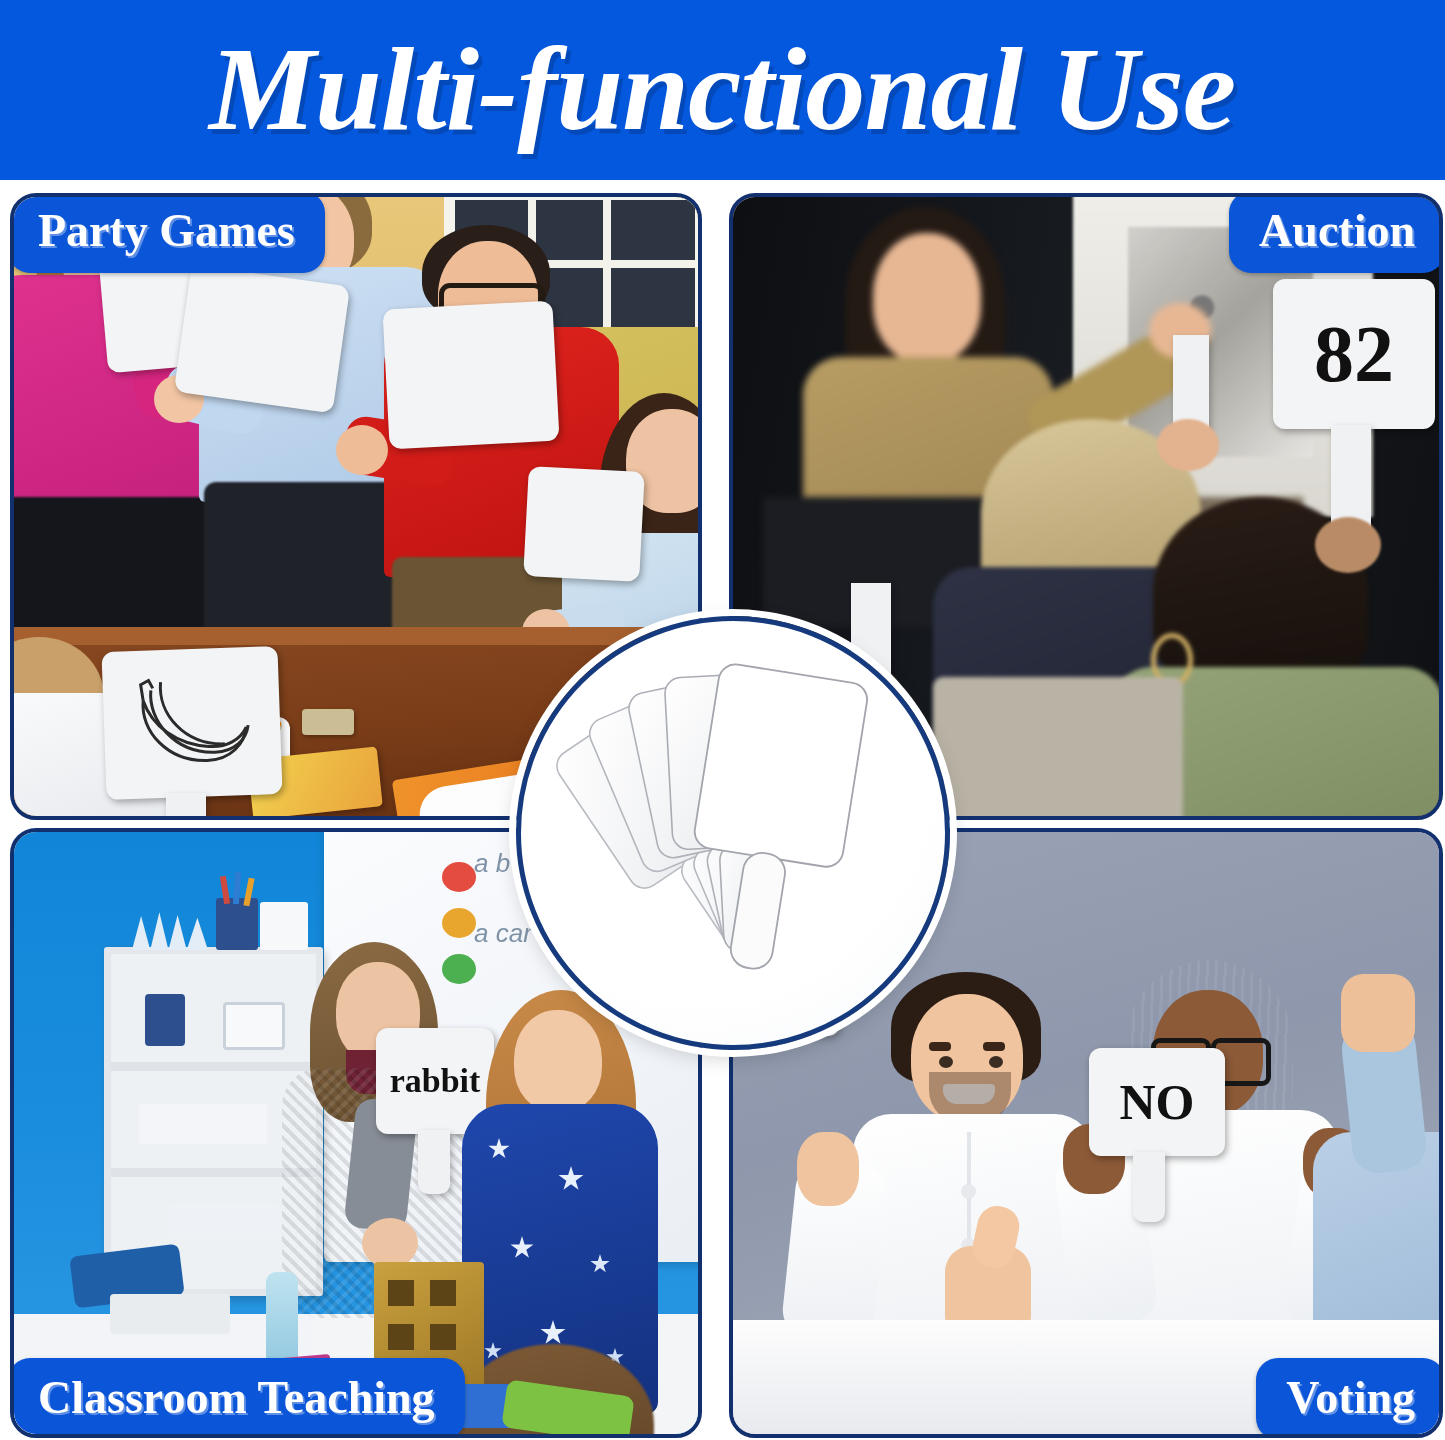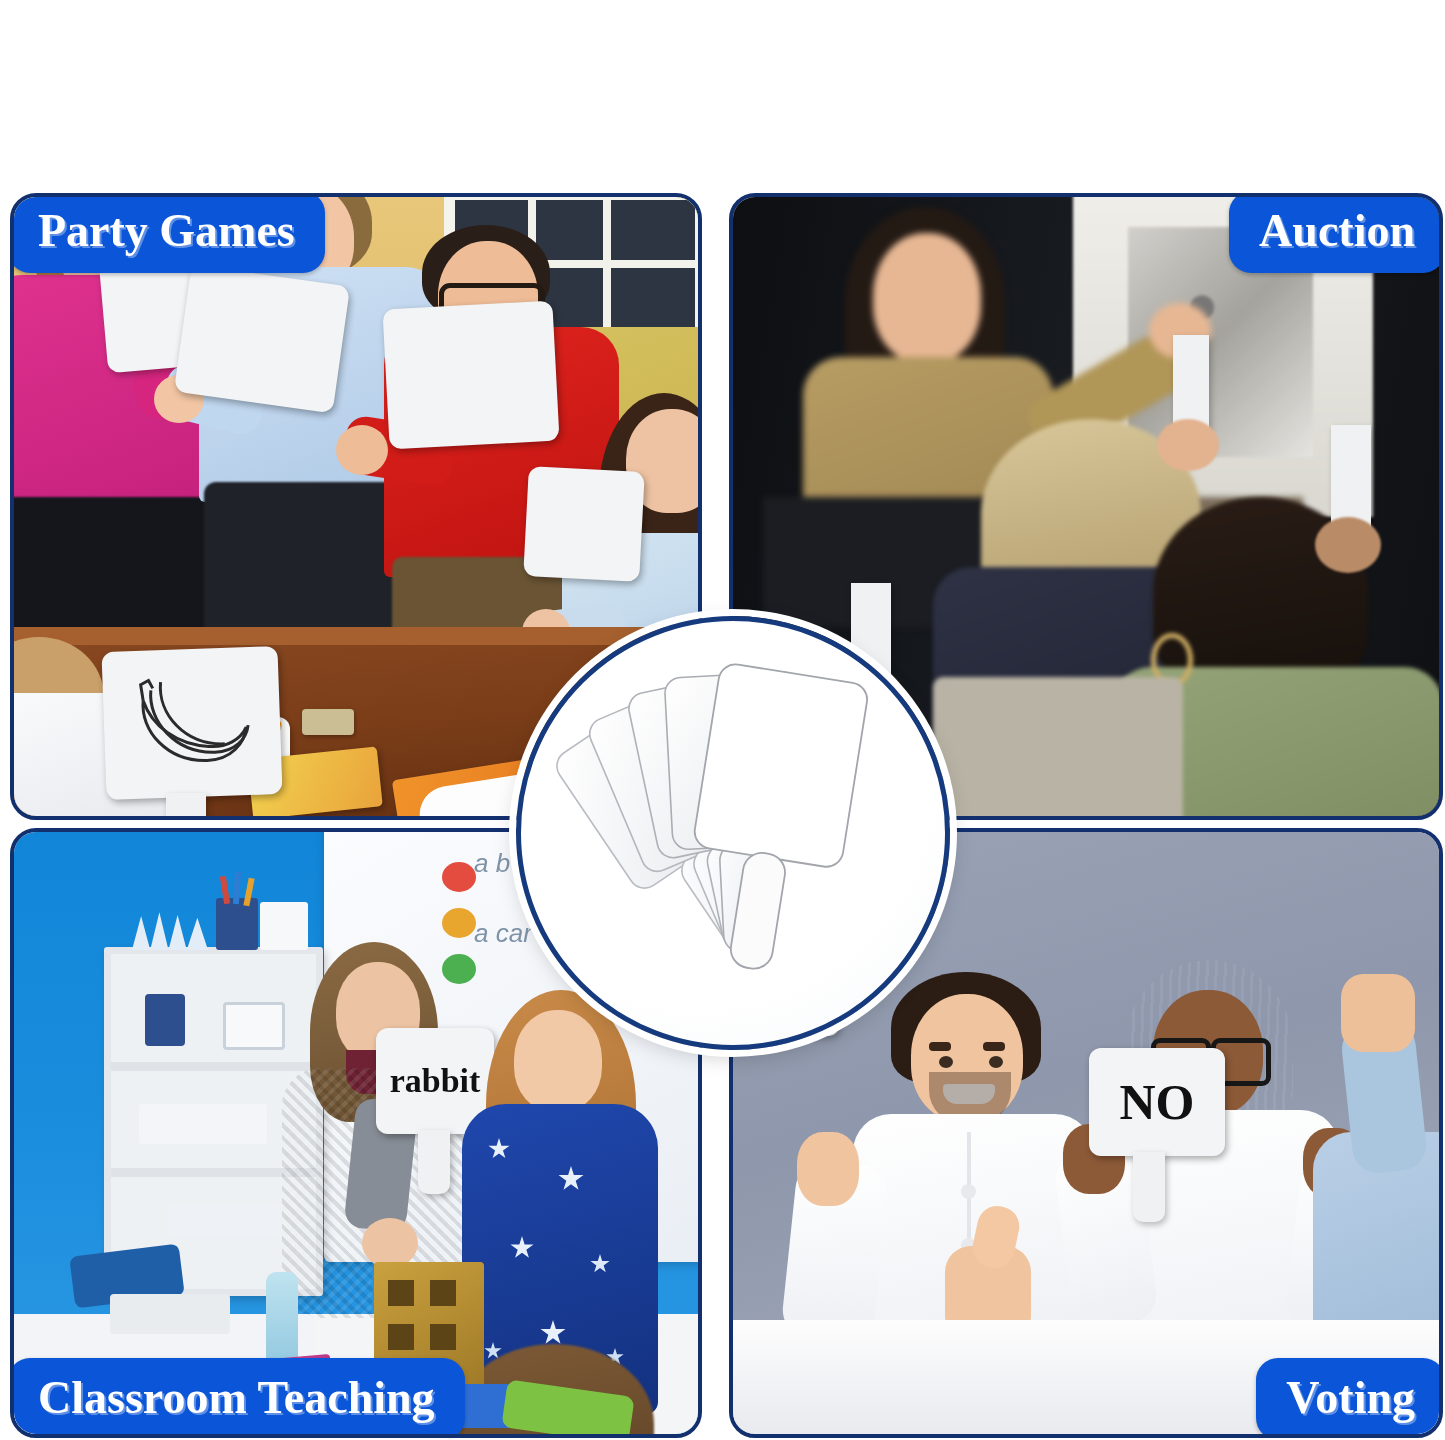--- a/index.html
+++ b/index.html
@@ -130,20 +130,23 @@
 
   .shirt-white{background:linear-gradient(170deg,#ffffff,#eceff3);}
   .blur1{filter:blur(1px);}
   .blur2{filter:blur(2px);}
 </style>
 </head>
 <body>
 
 <div class="page">
 
+  <div class="header">
+    <div class="header-title">Multi-functional Use</div>
+  </div>
 
   <div class="panel" id="panel-party">
     <div class="scene">
       <div class="pg-wall"></div>
 
       <div class="pg-window">
         <div class="pg-mullion-v" style="left:95px;top:0;width:8px;height:100%;"></div>
         <div class="pg-mullion-v" style="left:0;top:78px;width:100%;height:8px;"></div>
       </div>
       <div class="pg-window2">
@@ -267,20 +270,23 @@
       </div>
 
       <div class="au-chair"></div>
 
       <div class="paddle-stick" style="left:118px;top:386px;width:40px;height:110px;"></div>
       <div class="hand blur1" style="position:absolute;left:100px;top:470px;width:68px;height:56px;background:#e5b490;"></div>
 
       <div class="paddle-stick" style="left:440px;top:138px;width:36px;height:104px;"></div>
       <div class="hand blur1" style="position:absolute;left:424px;top:222px;width:62px;height:52px;background:#e3b28f;"></div>
 
+      <div class="paddle" style="left:540px;top:82px;width:162px;height:150px;font-size:80px;">
+        <span>82</span>
+      </div>
       <div class="paddle-stick" style="left:598px;top:228px;width:40px;height:112px;"></div>
       <div class="hand blur1" style="position:absolute;left:582px;top:320px;width:66px;height:56px;background:#b98c67;"></div>
     </div>
 
     <div class="badge badge-tr">
       <span>Auction</span>
     </div>
   </div>
 
   <div class="panel" id="panel-voting">

